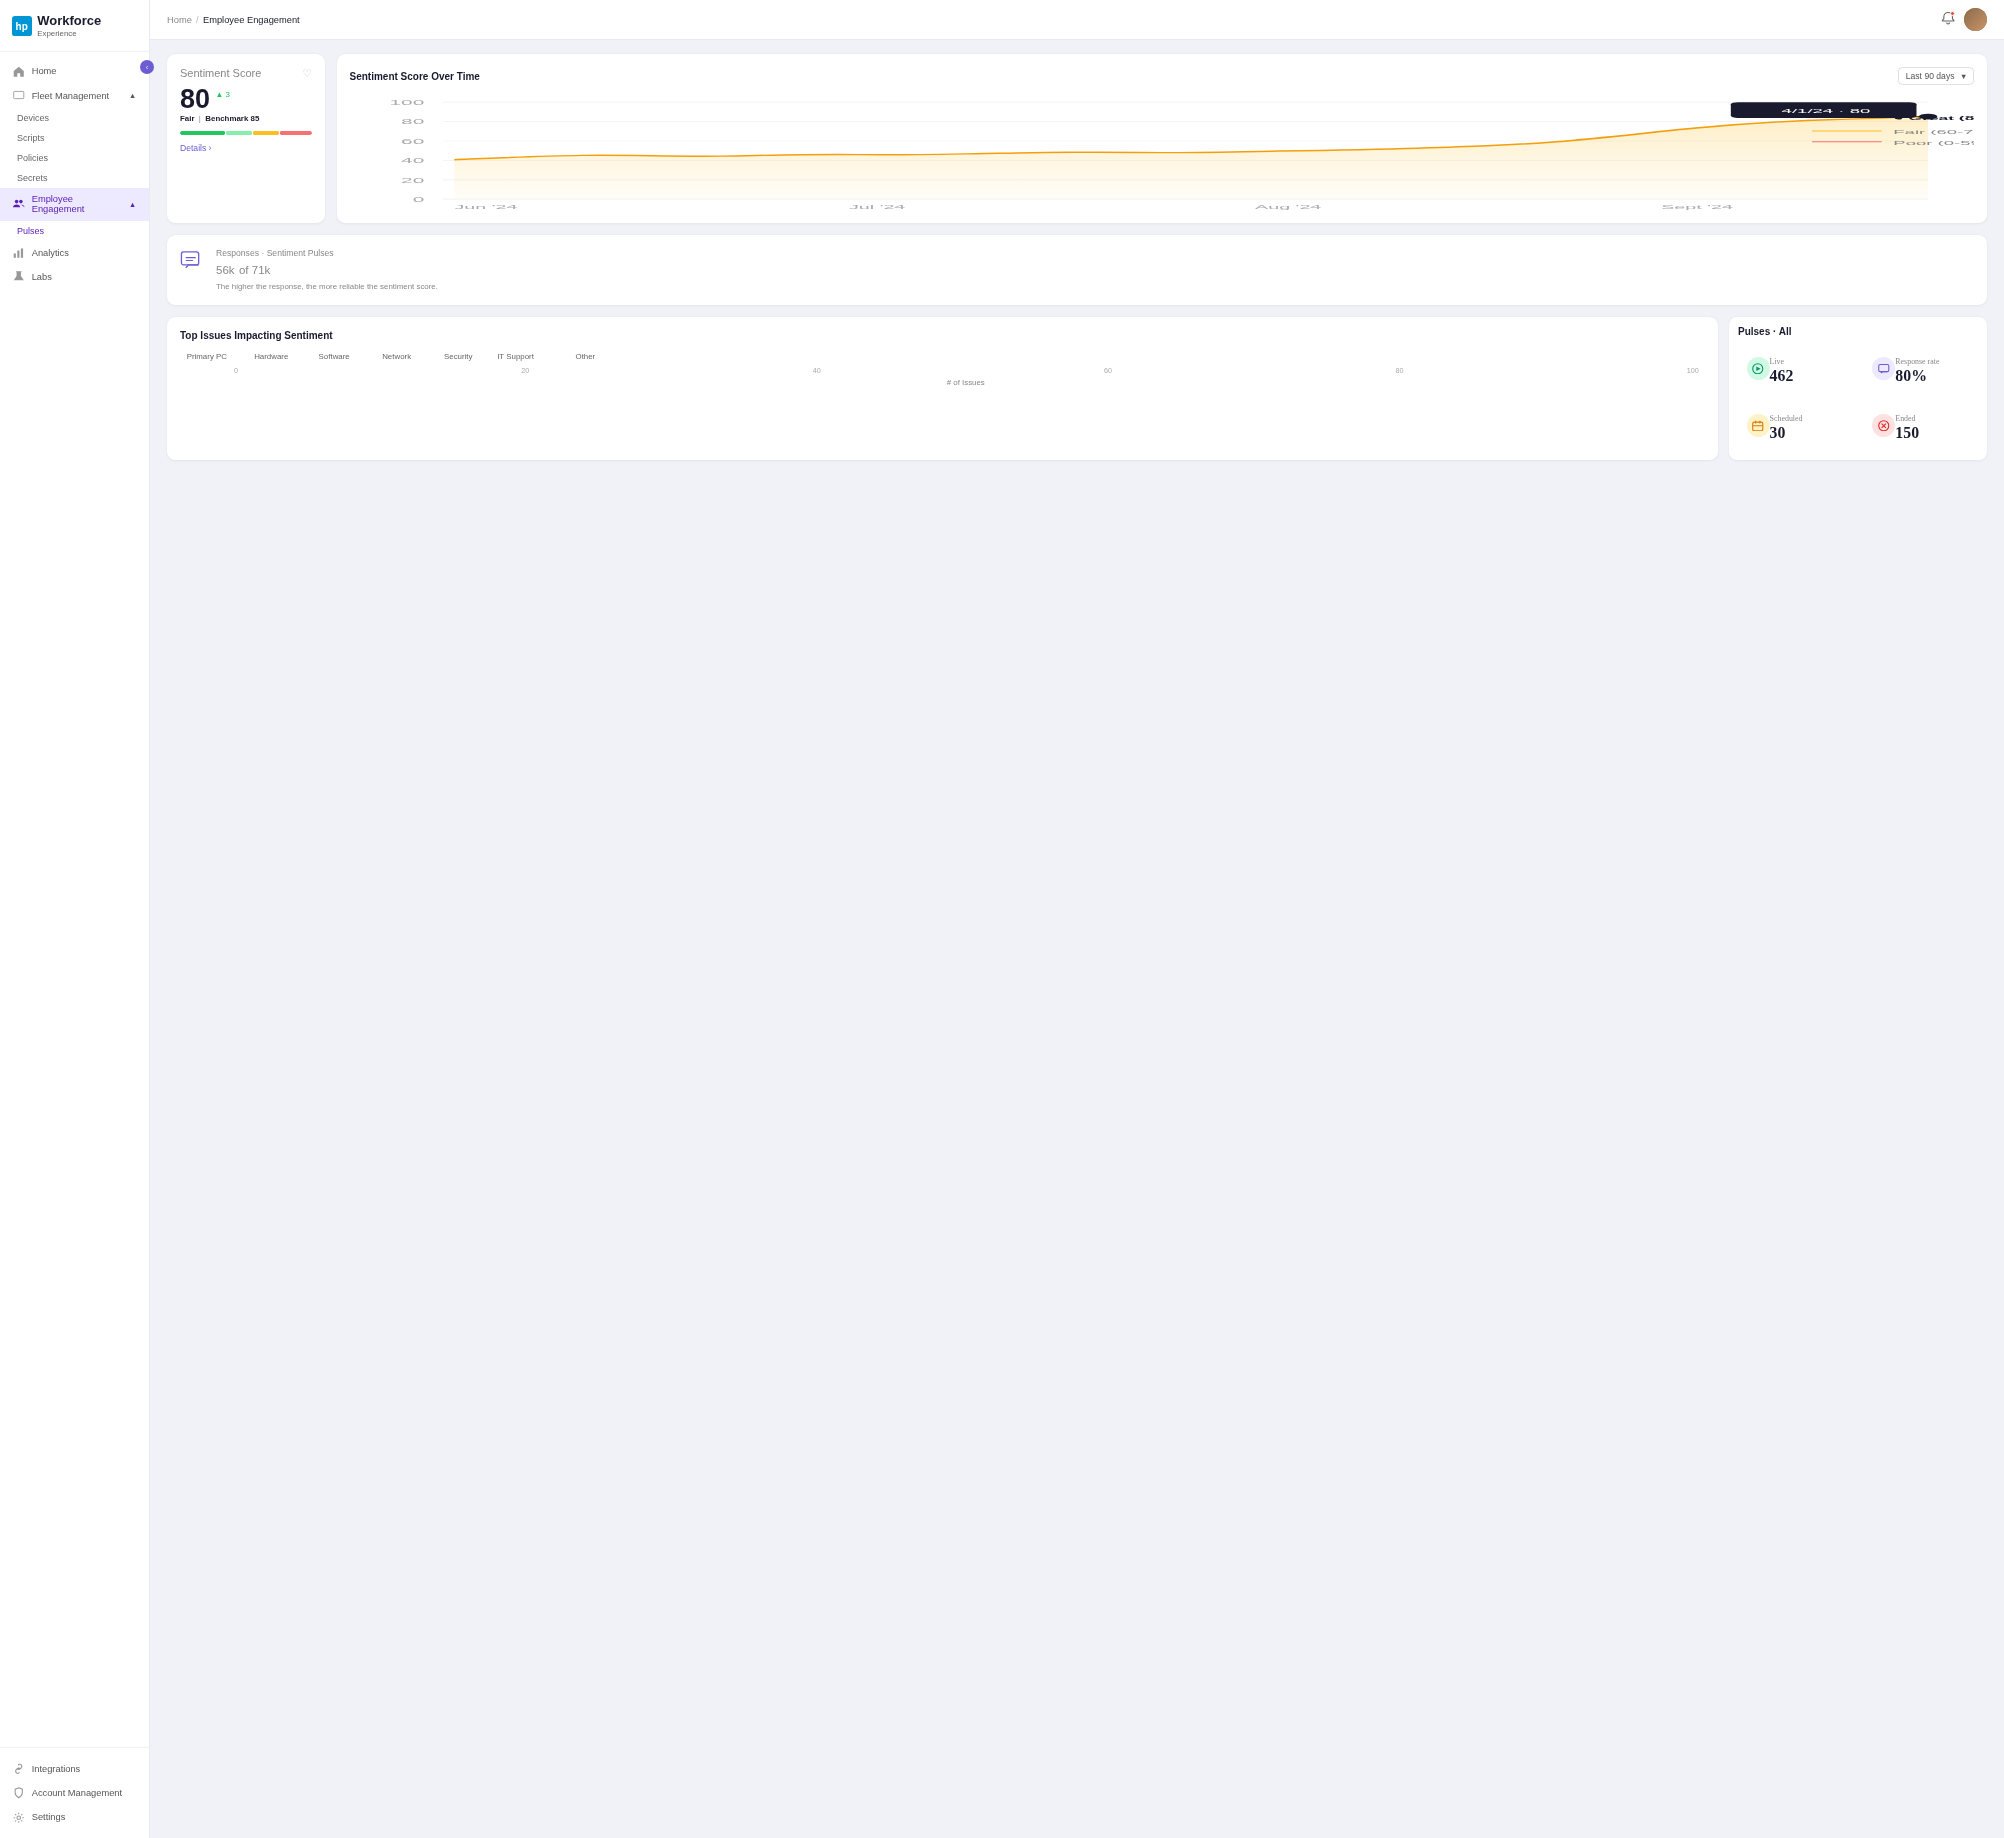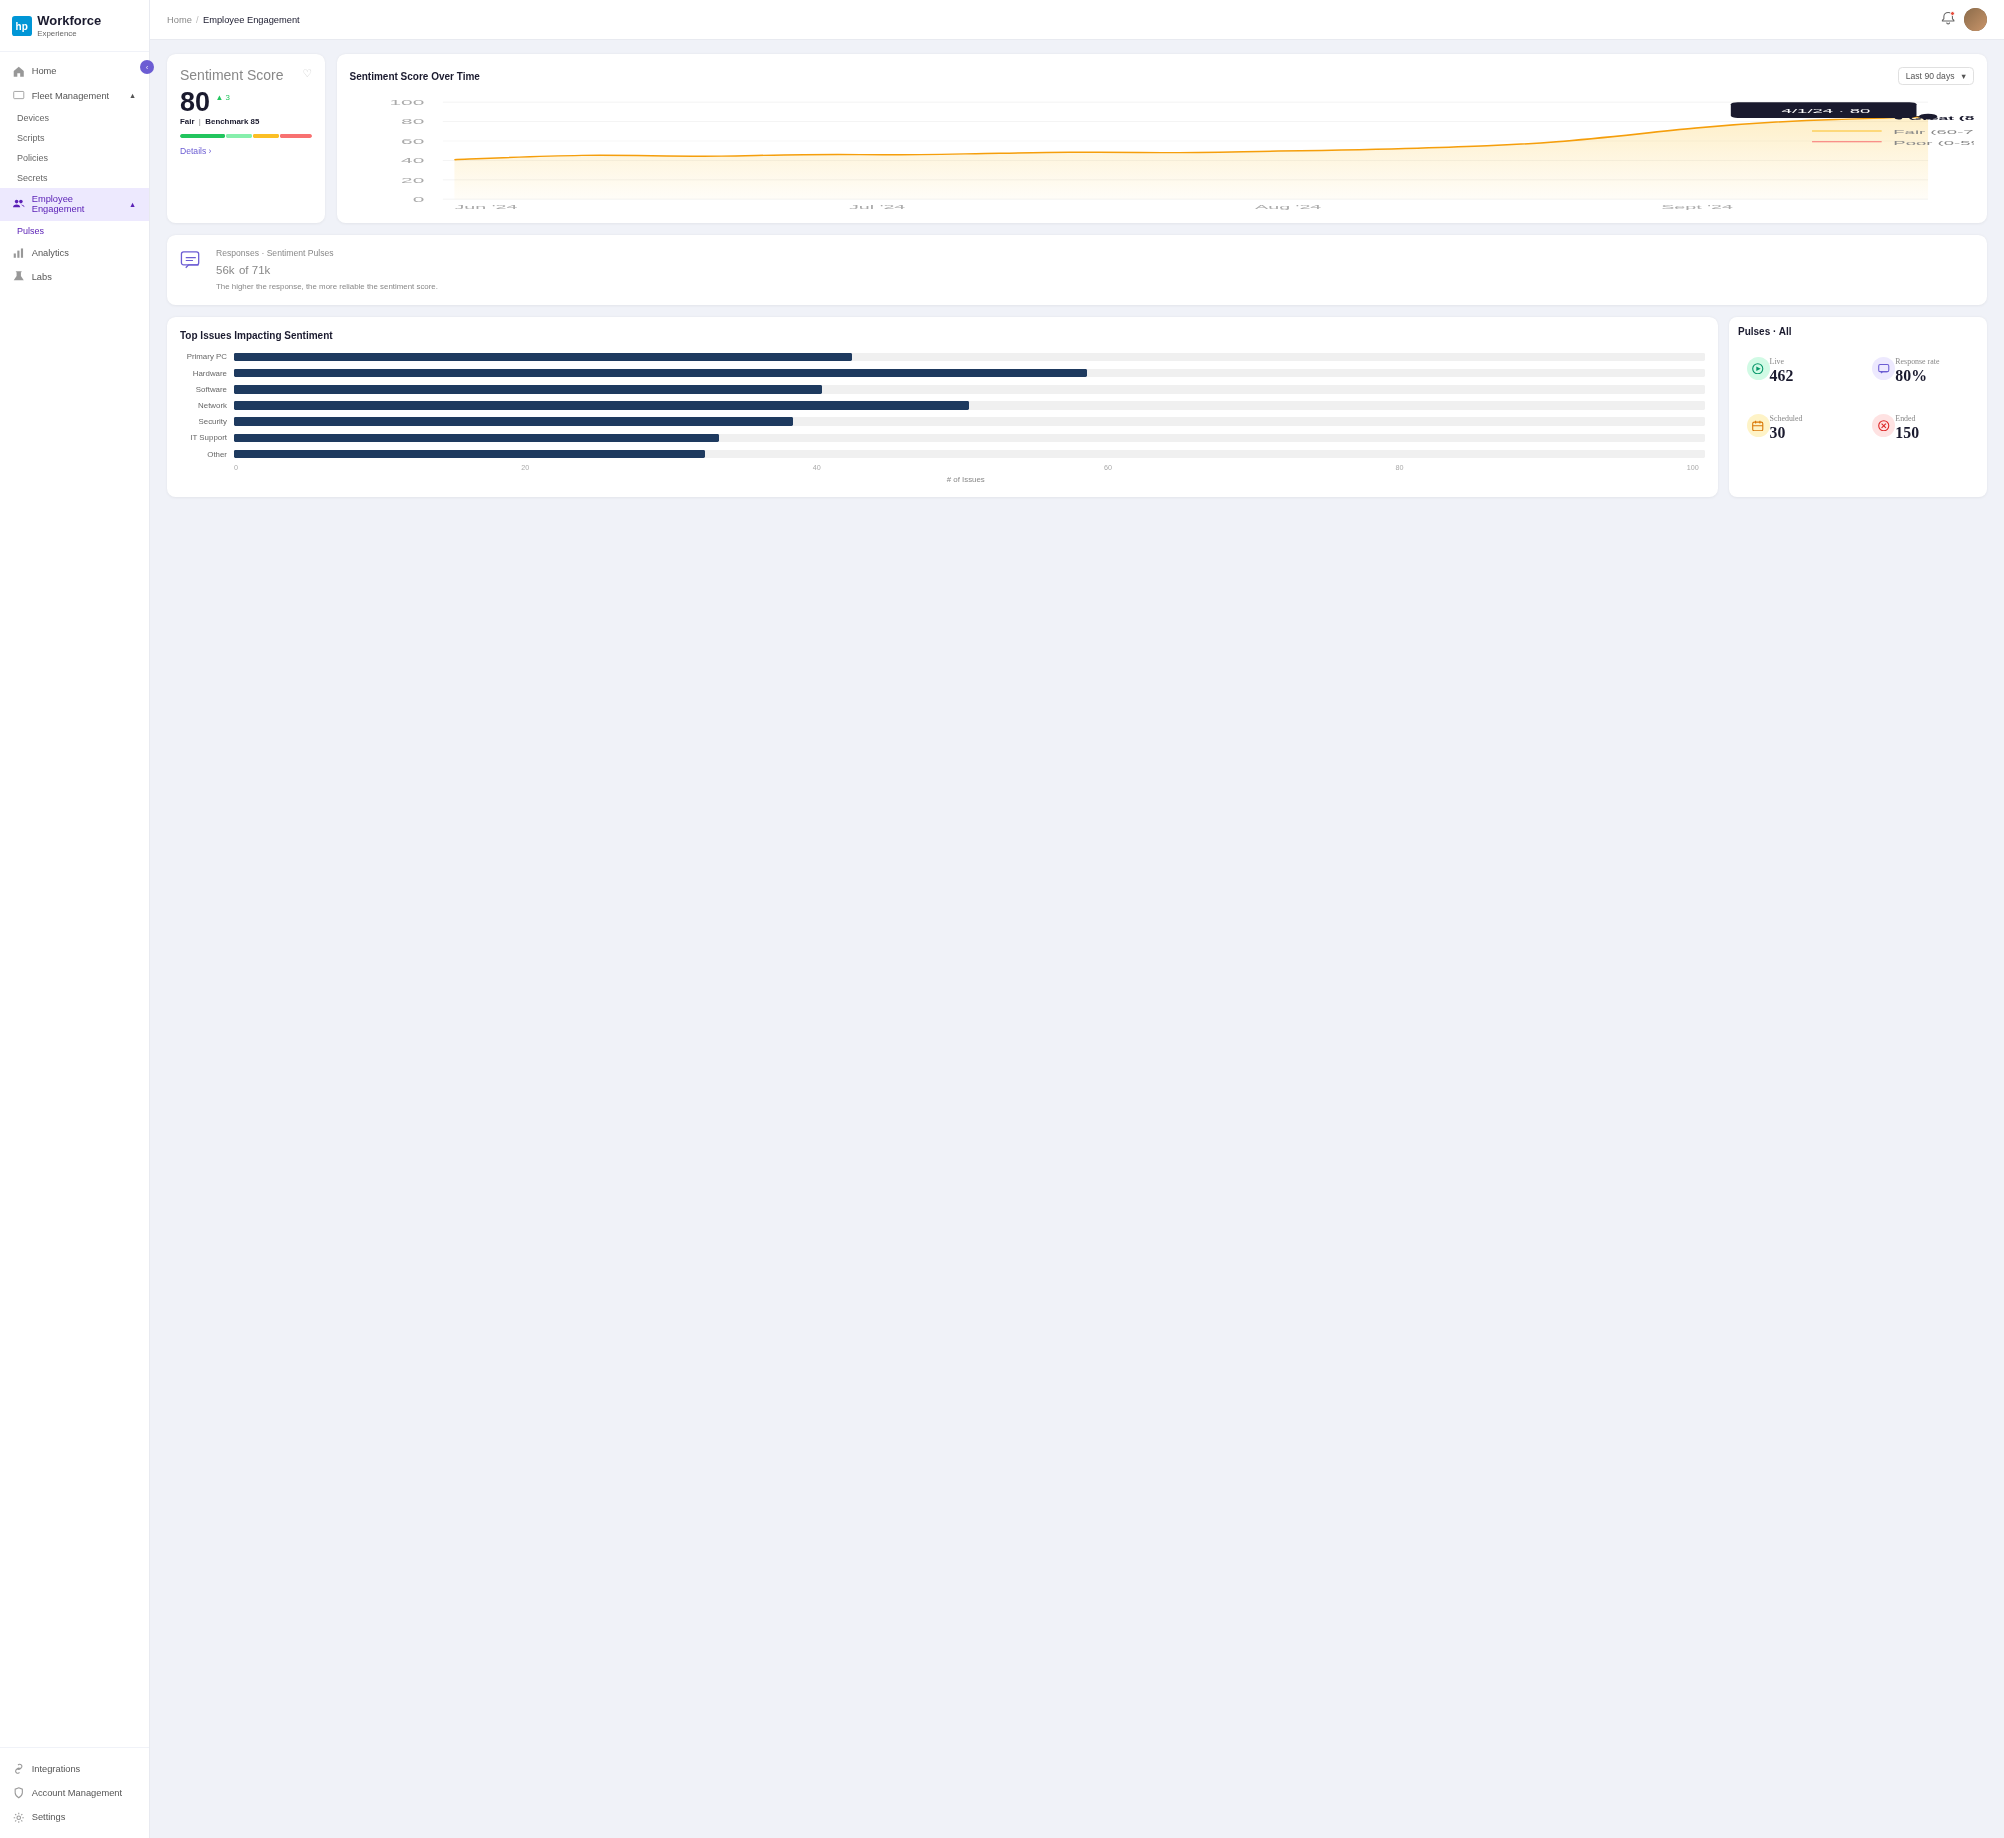--- a/index.html
+++ b/index.html
@@ -43,21 +43,21 @@
     
     .content { flex: 1; overflow-y: auto; padding: 14.3px 17px; }
 
     
     .cards-row { display: grid; grid-template-columns: 158px 1fr; gap: 11.5px; margin-bottom: 11.5px; }
 
     .card { background: #fff; border-radius: 8.6px; padding: 13px; box-shadow: 0 0.7px 2.9px rgba(0,0,0,0.06); }
 
     
     .score-card-header { display: flex; justify-content: space-between; align-items: flex-start; margin-bottom: 5.7px; }
-    .score-label { font-size: 14px; color: #888; font-weight: 500; }
+    .score-label { font-size: 11px; color: #888; font-weight: 500; }
     .heart-icon { color: #ccc; font-size: 10.7px; cursor: pointer; }
     .score-value { font-size: 27px; font-weight: 700; color: #1a1a2e; line-height: 1; display: inline-block; }
     .score-change { font-size: 7.9px; color: #22c55e; margin-left: 2.9px; vertical-align: top; margin-top: 4.3px; display: inline-block; }
     .score-sub { font-size: 7.9px; color: #888; margin-top: 1.4px; margin-bottom: 7.2px; }
     .score-sub span { font-weight: 600; color: #1a1a2e; }
     .score-bar { display: flex; height: 4.3px; border-radius: 2.1px; overflow: hidden; gap: 1.4px; margin-bottom: 8.6px; }
     .score-bar-seg { height: 100%; border-radius: 1.4px; }
     .details-link { font-size: 8.6px; color: #6c5dd3; cursor: pointer; display: flex; align-items: center; gap: 2.1px; }
 
     
@@ -74,21 +74,21 @@
     .responses-value { font-size: 15.8px; font-weight: 700; color: #1a1a2e; }
     .responses-value span { color: #888; font-weight: 400; font-size: 11.5px; }
     .responses-desc { font-size: 7.9px; color: #888; margin-top: 2.9px; line-height: 1.4; }
 
     
     .bottom-row { display: grid; grid-template-columns: 1fr 258px; gap: 11.5px; }
 
     
     .issues-card { background: #fff; border-radius: 8.6px; padding: 13px; box-shadow: 0 0.7px 2.9px rgba(0,0,0,0.06); }
     .issues-title { font-size: 10px; font-weight: 600; color: #1a1a2e; margin-bottom: 11.5px; }
-    .bar-chart { display: flex; flex-direction: column; gap: 7.2px; }
+    .bar-chart { display: flex; flex-direction: row; gap: 7.2px; }
     .bar-row { display: flex; align-items: center; gap: 7.2px; }
     .bar-label { width: 47px; font-size: 7.9px; color: #666; text-align: right; flex-shrink: 0; }
     .bar-track { flex: 1; height: 8.6px; background: #f0f0f0; border-radius: 1.4px; position: relative; }
     .bar-fill { height: 100%; background: #1e3a5f; border-radius: 1.4px; }
     .bar-axis { margin-left: 54px; display: flex; justify-content: space-between; padding-right: 5.7px; margin-top: 4.3px; }
     .bar-axis-title { font-size: 7.9px; color: #888; text-align: center; margin-top: 2.9px; margin-left: 54px; }
 
     
     .pulses-card { background: #fff; border-radius: 8px; padding: 9px; box-shadow: 0 0.7px 2.9px rgba(0,0,0,0.06); }
     .pulses-title { font-size: 10px; font-weight: 600; color: #1a1a2e; margin-bottom: 11.5px; }

